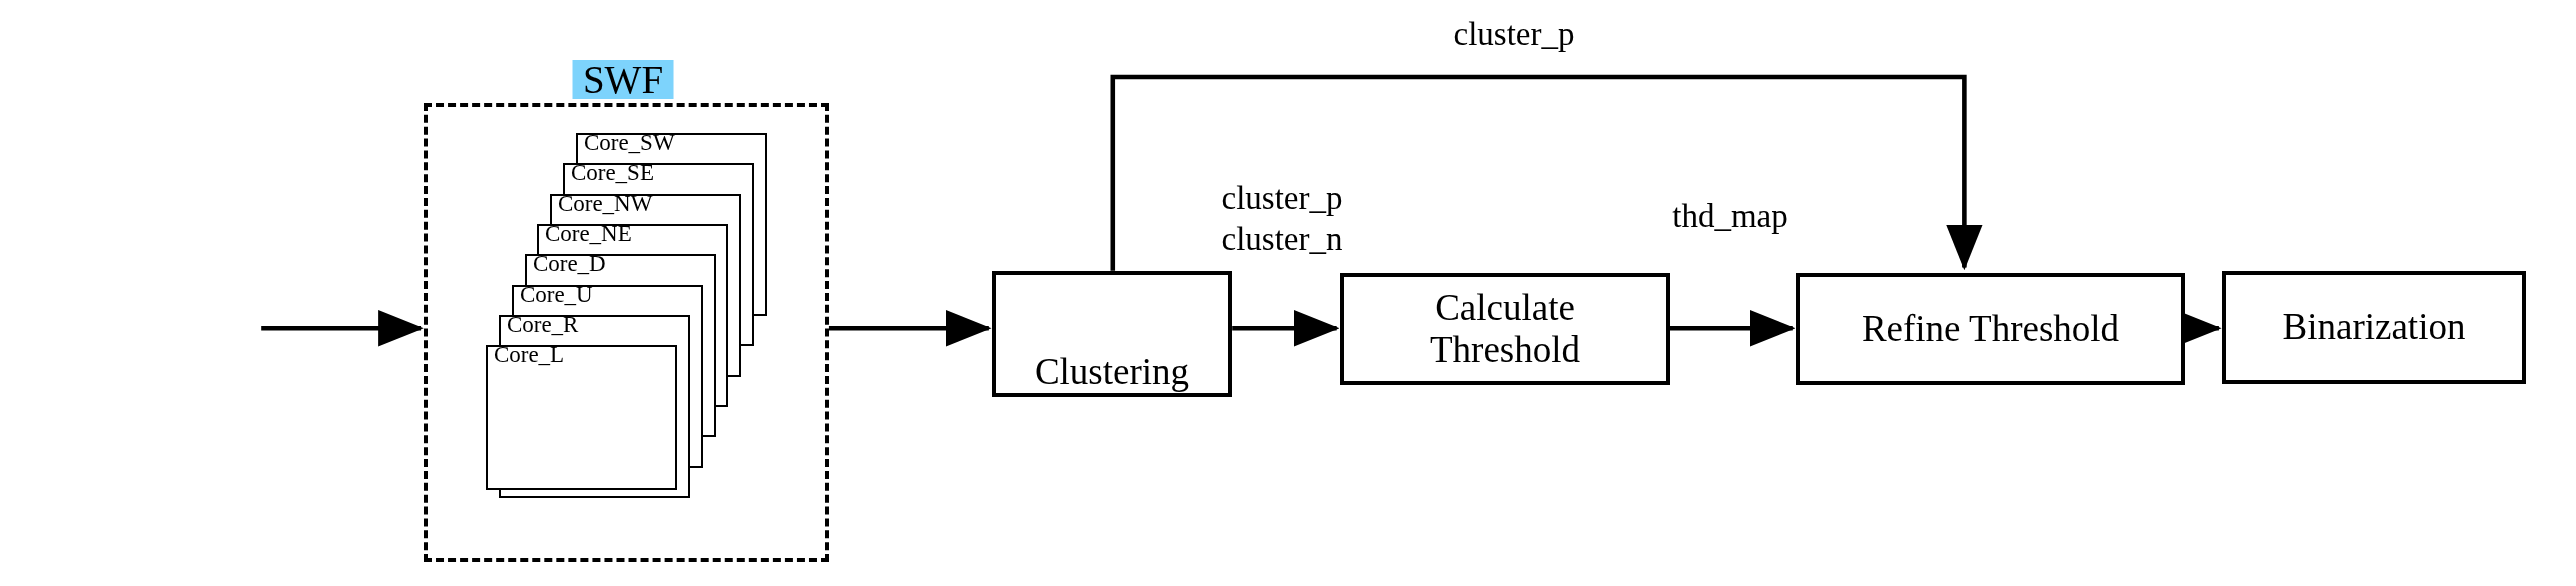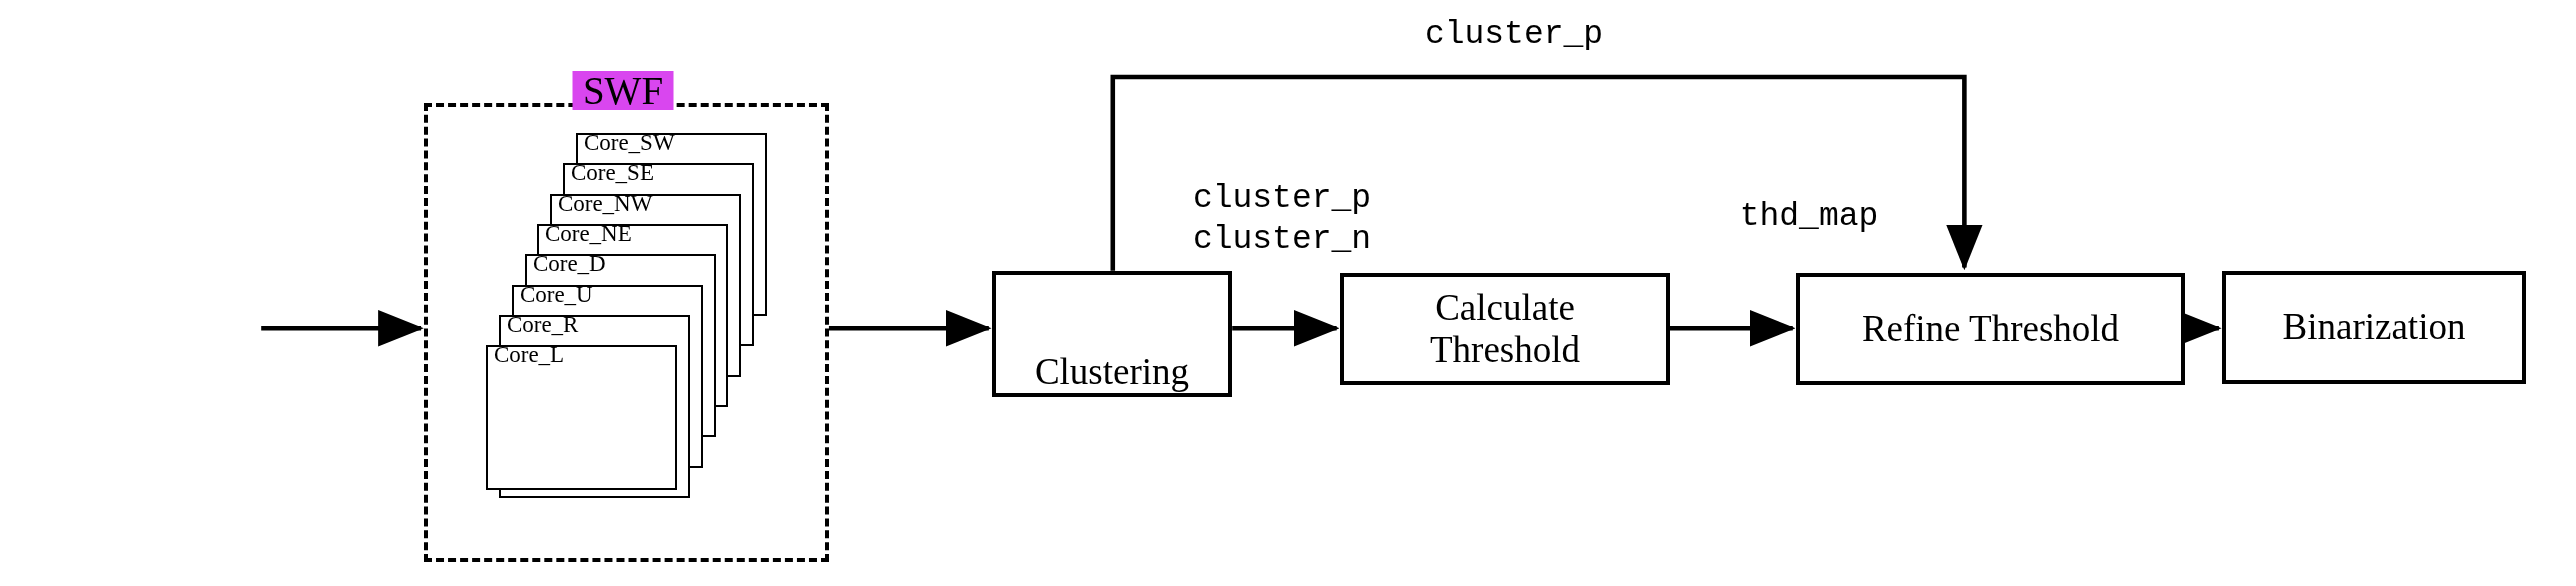--- a/index.html
+++ b/index.html
@@ -53,25 +53,24 @@
     position: absolute;
     box-sizing: border-box;
     border: 4.6px dashed #000000;
     background: transparent;
     z-index: 1;
   }
   .group-title {
     position: absolute;
     font-size: 39px;
     line-height: 1;
-    background: #d946ef;
+    background: #7dd3fc;
     padding: 0 10.4px;
     white-space: nowrap;
     z-index: 4;
-    margin-top: 11px;
   }
 
   
   .core-card {
     position: absolute;
     box-sizing: border-box;
     border: 2px solid #000000;
     background: #ffffff;
     z-index: 2;
   }
@@ -88,21 +87,20 @@
   .edge-label {
     position: absolute;
     font-size: 33px;
     line-height: 1.25;
     white-space: pre-line;
     z-index: 4;
   }
   .edge-label.center {
     text-align: center;
     transform: translateX(-50%);
-    font-family: Liberation Mono, monospace;
   }
 </style>
 </head>
 <body>
 
 <div id="canvas">
 
   <svg id="wires" viewBox="0 0 3947 898" xmlns="http://www.w3.org/2000/svg">
     <defs>
       <marker id="arrowhead" markerWidth="10" markerHeight="8" refX="9.4" refY="4" orient="auto" markerUnits="strokeWidth">
@@ -167,17 +165,17 @@
 
   <div class="node" style="left:2222px; top:271px; width:304px; height:113px;">
     <span class="node-label">Binarization</span>
   </div>
 
   <div class="edge-label center" style="left:1514px; top:14.4px;">cluster_p</div>
 
   <div class="edge-label center" style="left:1282px; top:178px;">cluster_p
 cluster_n</div>
 
-  <div class="edge-label center" style="left:1809px; top:196px;">thd_map</div>
+  <div class="edge-label center" style="left:1730px; top:196px;">thd_map</div>
 
 
 </div>
 
 
 </body></html>

